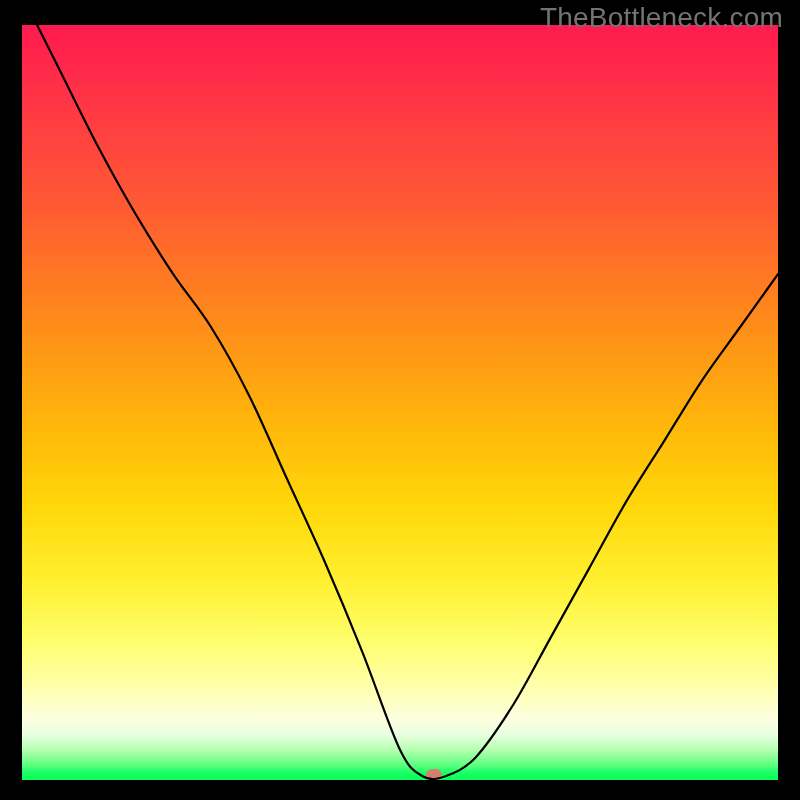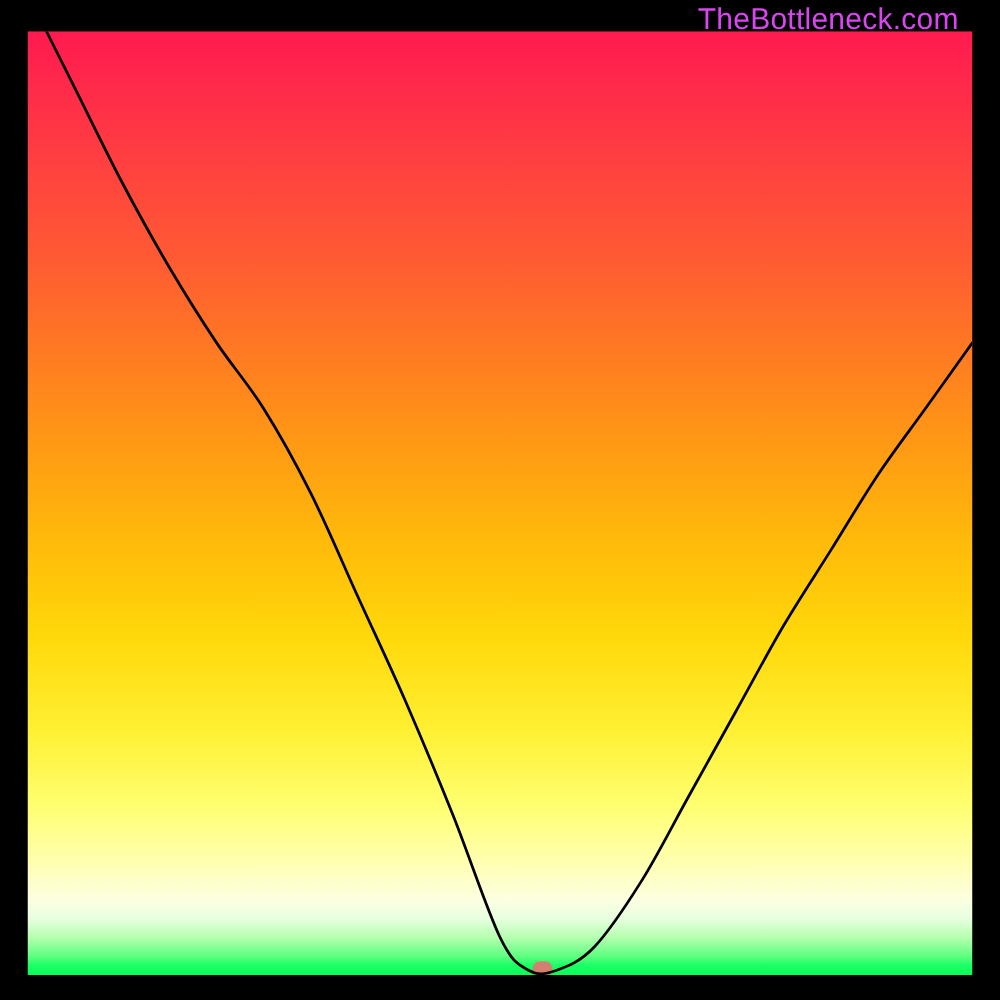--- a/index.html
+++ b/index.html
@@ -15,23 +15,23 @@
     position: absolute;
     left: 0;
     top: 0;
     width: 800px;
     height: 800px;
     background: #000;
   }
   .watermark {
     position: absolute;
     top: 2px;
-    right: 33px;
-    color: #d946ef;
-    font-size: 24px;
+    right: 17px;
+    color: #737373;
+    font-size: 28px;
     font-weight: 400;
     letter-spacing: 0.2px;
     z-index: 10;
   }
   .plot {
     position: absolute;
     left: 22px;
     top: 25px;
     width: 756px;
     height: 755px;

